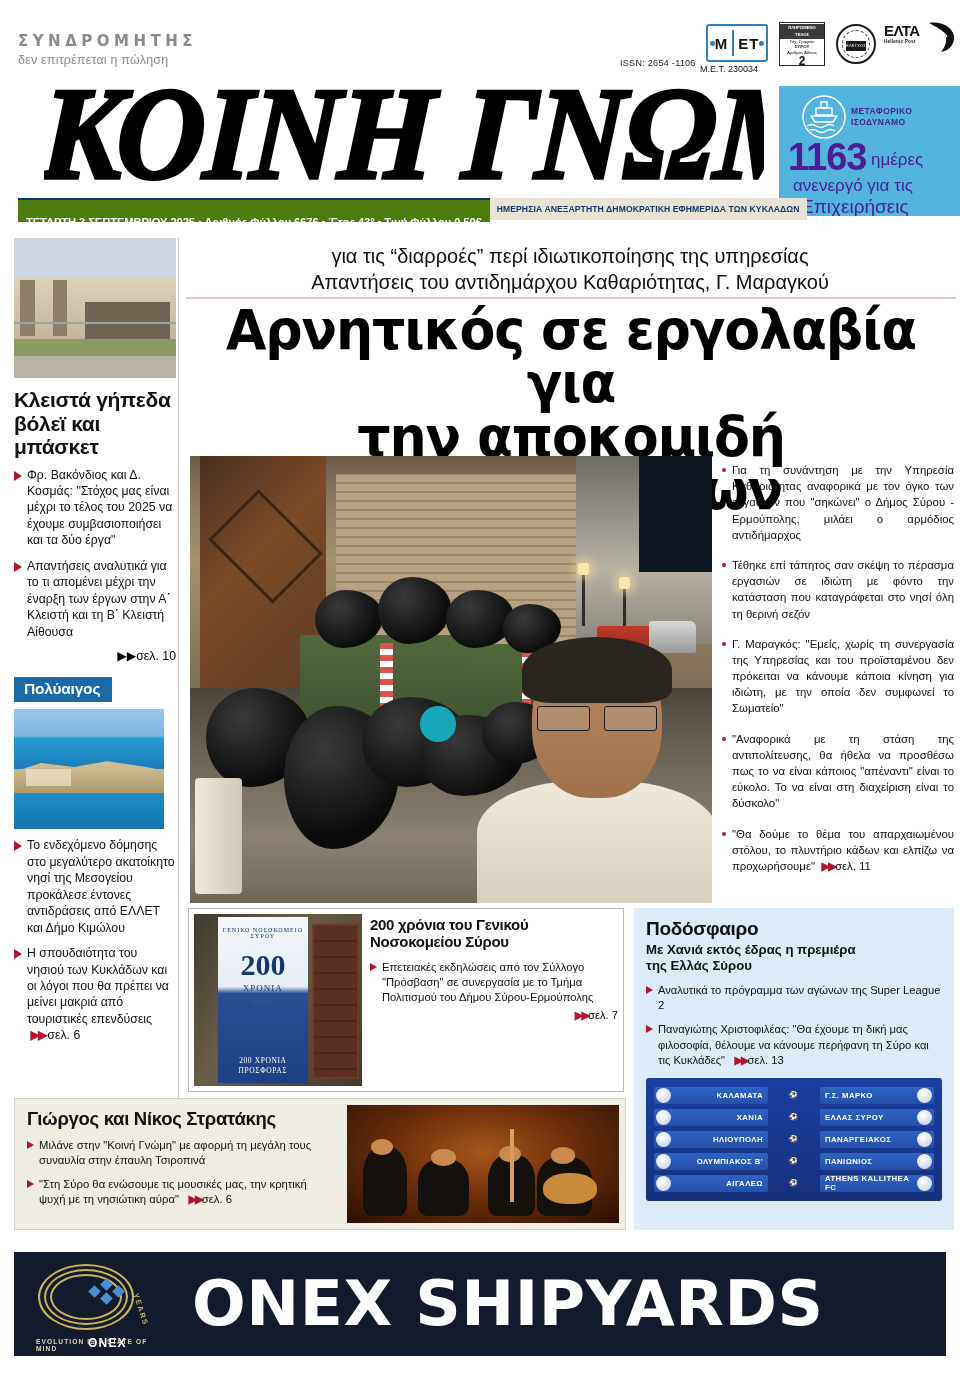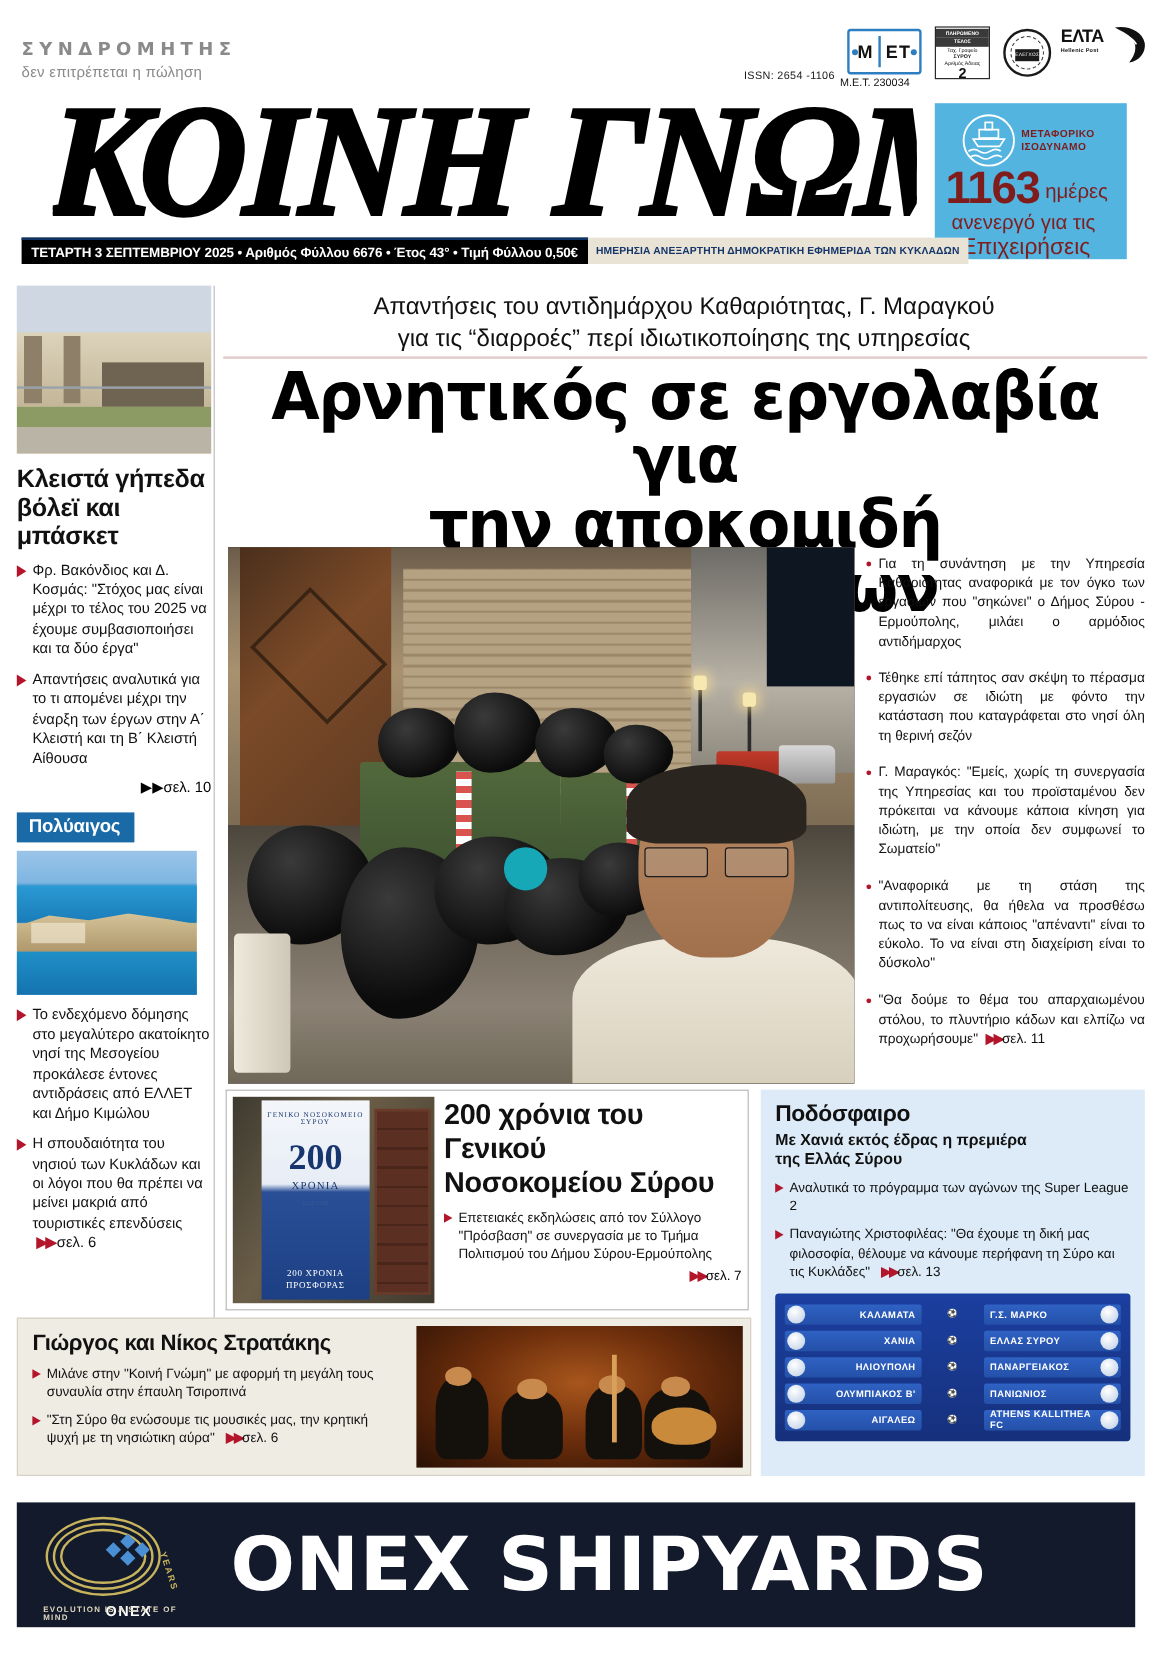--- a/index.html
+++ b/index.html
@@ -75,41 +75,41 @@
     letter-spacing:-1px;
     color:#000;
     transform: scaleX(0.93) skewX(-3deg);
     transform-origin: left top;
     white-space:nowrap;
     -webkit-text-stroke: 3.5px #000;
   }
 
   
   .countdown {
-    position:absolute; left:779px; top:86px; width:160px; height:130px;
-    background:#53b4e0; color:#7f1d1d; padding:6px 4px 0 4px; overflow:hidden;
+    position:absolute; left:779px; top:86px; width:181px; height:130px;
+    background:#53b4e0; color:#4c1d95; padding:6px 4px 0 4px; overflow:hidden;
   }
   .countdown .ship { position:absolute; left:20px; top:8px; width:50px; height:46px; }
   .countdown .mi {
     position:absolute; left:72px; top:20px;
     font-size:8.5px; line-height:1.35; font-weight:600; letter-spacing:0.4px;
   }
   .countdown .num {
     position:absolute; left:9px; top:52px; font-size:38px; font-weight:700; line-height:1;
     letter-spacing:-1px;
   }
   .countdown .days { position:absolute; left:92px; top:64px; font-size:17px; }
   .countdown .l2 { position:absolute; left:14px; top:90px; font-size:17px; }
   .countdown .l3 { position:absolute; left:22px; top:110px; font-size:19px; }
 
   
   .datebar { position:absolute; left:18px; top:198px; width:760px; height:22px; display:flex; }
   .datebar .left {
-    background:#000000; color:#fff; font-size:11.2px; font-weight:700;
-    padding:0 8px; line-height:22px; letter-spacing:-0.1px; white-space:nowrap;
+    background:#4d7c0f; color:#fff; font-size:11.2px; font-weight:700;
+    padding:11px 8px; line-height:22px; letter-spacing:-0.1px; white-space:nowrap;
     border-top:2px solid #0d3464;
   }
   .datebar .right {
     background:#e8e3d4; color:#15356b; font-size:8.6px; font-weight:700;
     padding:0 7px; line-height:22px; letter-spacing:0.1px; white-space:nowrap;
     flex:1;
   }
 
   
   .sidebar { position:absolute; left:14px; top:238px; width:162px; }
@@ -226,21 +226,21 @@
     font-family:"Liberation Serif", serif; font-size:30px; font-weight:700; color:#17356f; line-height:1; }
   .hp-banner .tx { position:absolute; left:0; right:0; top:40%; text-align:center;
     font-family:"Liberation Serif", serif; font-size:9px; color:#17356f; letter-spacing:1px; }
   .hp-banner .yr { position:absolute; left:0; right:0; top:50%; text-align:center; font-size:4.6px; color:#3a5a96; }
   .hp-banner .bot { position:absolute; left:0; right:0; bottom:4%; text-align:center;
     font-family:"Liberation Serif", serif; font-size:7.5px; color:#fff; letter-spacing:.6px; line-height:1.3; }
   .hp-door { position:absolute; right:2%; top:6%; width:28%; height:90%;
     background:repeating-linear-gradient(180deg,#5b2f22 0 14px,#4a251a 14px 16px);
     border:2px solid #6b3a28; }
   .hosp-txt { flex:1; padding-top:2px; }
-  .hosp-h { font-size:24px; font-weight:800; color:#111; line-height:1.16; letter-spacing:-0.3px; }
+  .hosp-h { font-size:15px; font-weight:800; color:#111; line-height:1.16; letter-spacing:-0.3px; }
   .hosp-b { display:flex; gap:5px; margin-top:9px; }
   .hosp-b .tri { flex:0 0 auto; margin-top:3px; width:0;height:0;
     border-left:7px solid #b3162a; border-top:4.5px solid transparent; border-bottom:4.5px solid transparent; }
   .hosp-b .tx { font-size:11.2px; line-height:1.34; color:#111; }
 
   
   .fbox {
     position:absolute; left:634px; top:908px; width:320px; height:322px;
     background:#dcebf7; padding:10px 12px;
   }
@@ -452,22 +452,22 @@
             &nbsp;<span class="dbl">▶▶</span><span>σελ. 6</span>
           </span>
         </span>
       </div>
     </div>
   </div>
 
   <div class="vline"></div>
 
   <div class="kicker">
+    <div>για τις “διαρροές” περί ιδιωτικοποίησης της υπηρεσίας</div>
     <div>Απαντήσεις του αντιδημάρχου Καθαριότητας, Γ. Μαραγκού</div>
-    <div>για τις “διαρροές” περί ιδιωτικοποίησης της υπηρεσίας</div>
   </div>
   <div class="kicker-rule"></div>
 
   <div class="headline">
     <div>Αρνητικός σε εργολαβία για</div>
     <div>την αποκομιδή απορριμμάτων</div>
   </div>
 
   <div class="mainphoto">
     <div class="mp-wall"></div>

